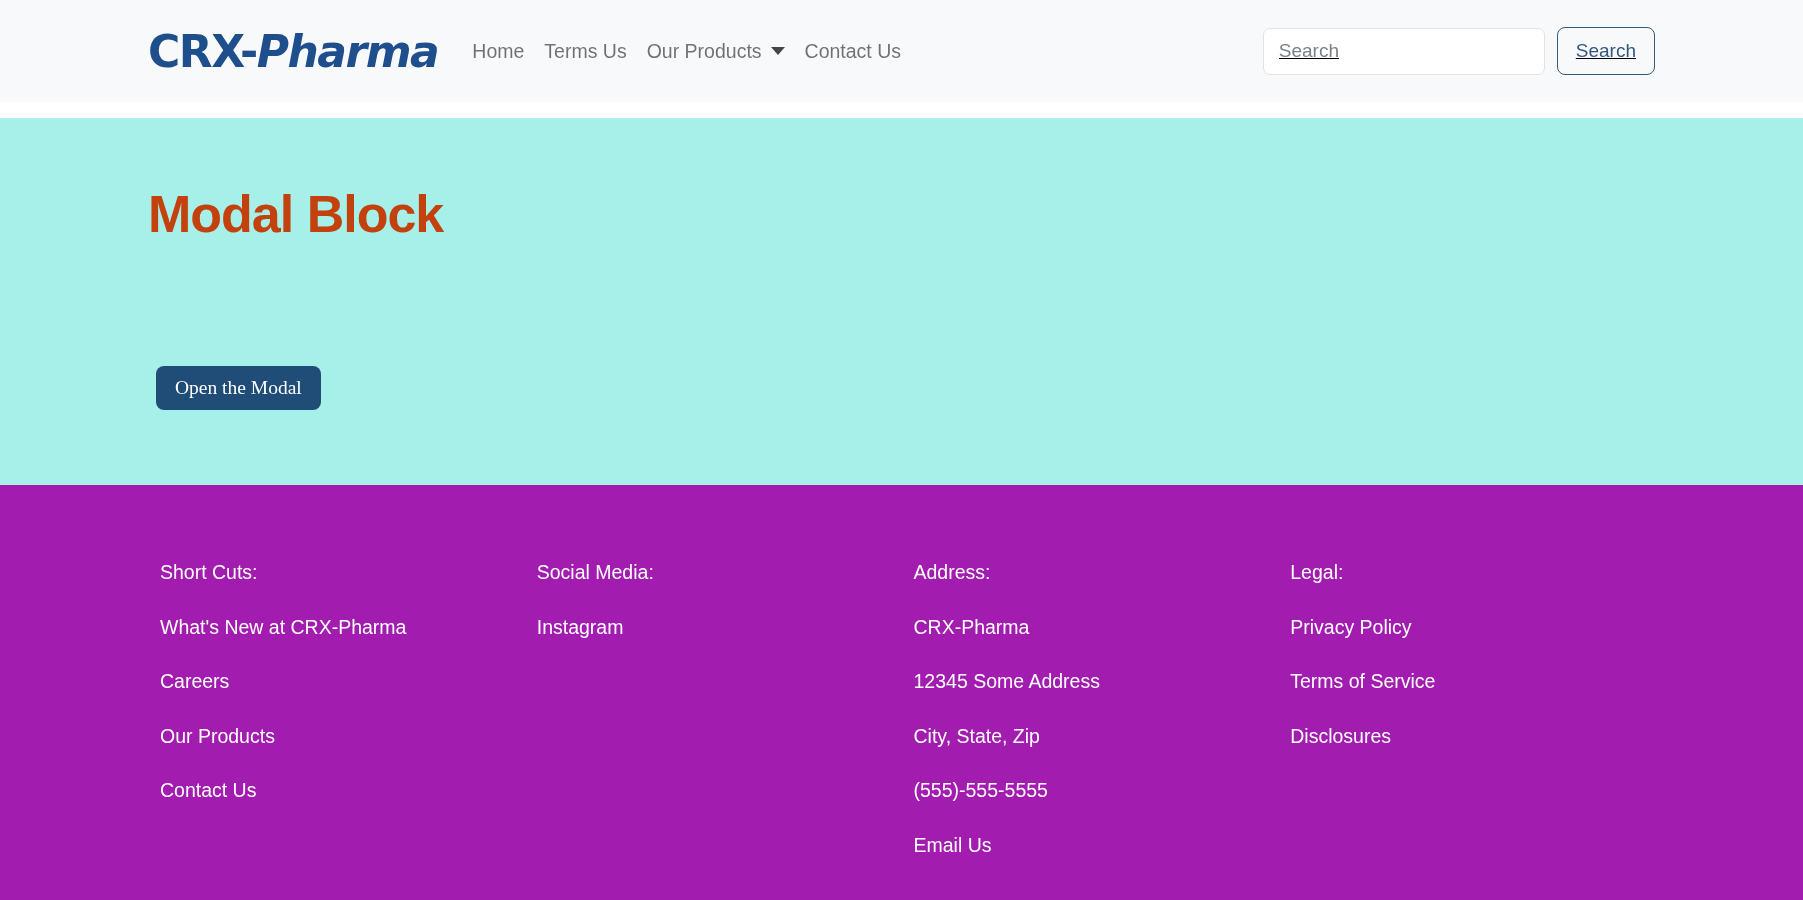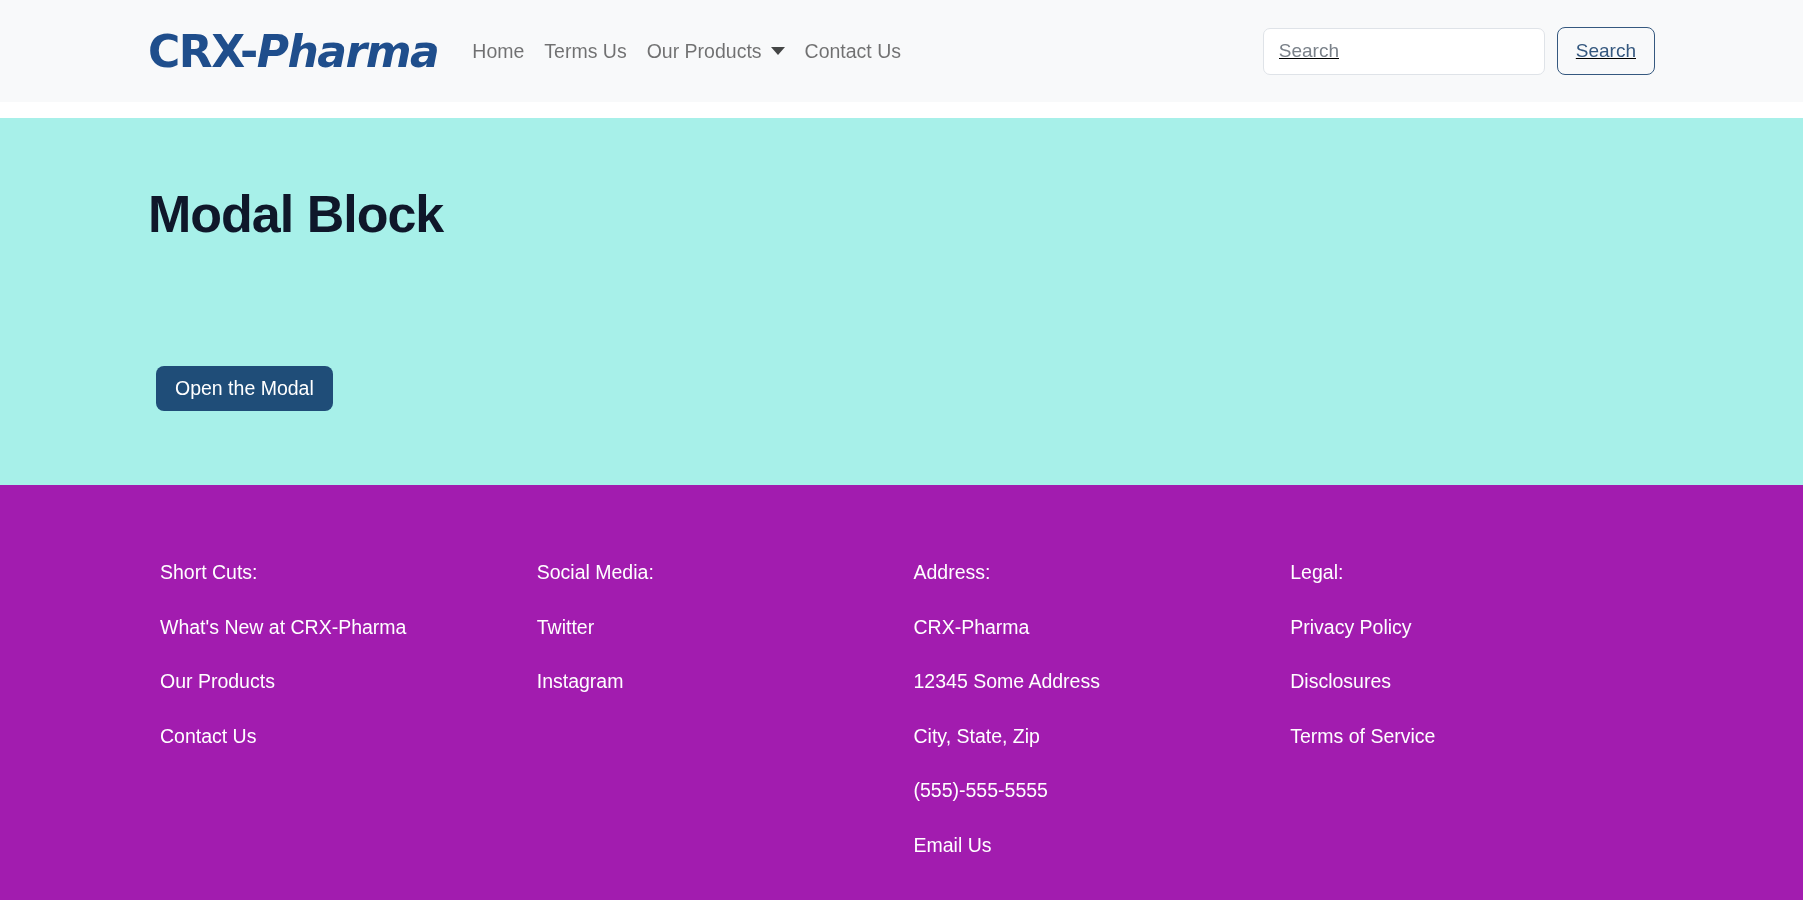--- a/index.html
+++ b/index.html
@@ -96,34 +96,34 @@
   
   .hero {
     height: 367px;
     background: #a7f0e9;
   }
   .hero-title {
     margin: 0;
     padding-top: 66px;
     font-size: 52px;
     font-weight: bold;
-    color: #0f172a;
+    color: #c2410c;
     letter-spacing: -1px;
     font-family: "Liberation Sans", sans-serif;
   }
   .open-modal-btn {
     display: block;
     margin-top: 122px;
     margin-left: 8px;
     background: #1f4d78;
     color: #ffffff;
     border: none;
     border-radius: 8px;
     font-size: 19.5px;
-    font-family: Liberation Sans, sans-serif;
+    font-family: Liberation Serif, serif;
     padding: 11px 19px;
     cursor: pointer;
   }
 
   
   .footer {
     background: #a21caf;
     height: 431px;
     padding-top: 60px;
     color: #ffffff;
@@ -168,36 +168,36 @@
     <h1 class="hero-title">Modal Block</h1>
     <button class="open-modal-btn">Open the Modal</button>
   </div>
 </section>
 
 <footer class="footer">
   <div class="container footer-cols">
     <div class="fcol">
       <p>Short Cuts:</p>
       <p class="flink">What's New at CRX-Pharma</p>
+      <p class="flink">Careers</p>
       <p class="flink">Our Products</p>
       <p class="flink">Contact Us</p>
     </div>
     <div class="fcol">
       <p>Social Media:</p>
-      <p class="flink">Twitter</p>
       <p class="flink">Instagram</p>
     </div>
     <div class="fcol">
       <p>Address:</p>
       <p>CRX-Pharma</p>
       <p>12345 Some Address</p>
       <p>City, State, Zip</p>
       <p>(555)-555-5555</p>
       <p class="flink">Email Us</p>
     </div>
     <div class="fcol">
       <p>Legal:</p>
       <p class="flink">Privacy Policy</p>
+      <p class="flink">Terms of Service</p>
       <p class="flink">Disclosures</p>
-      <p class="flink">Terms of Service</p>
     </div>
   </div>
 </footer>
 
 </body></html>

